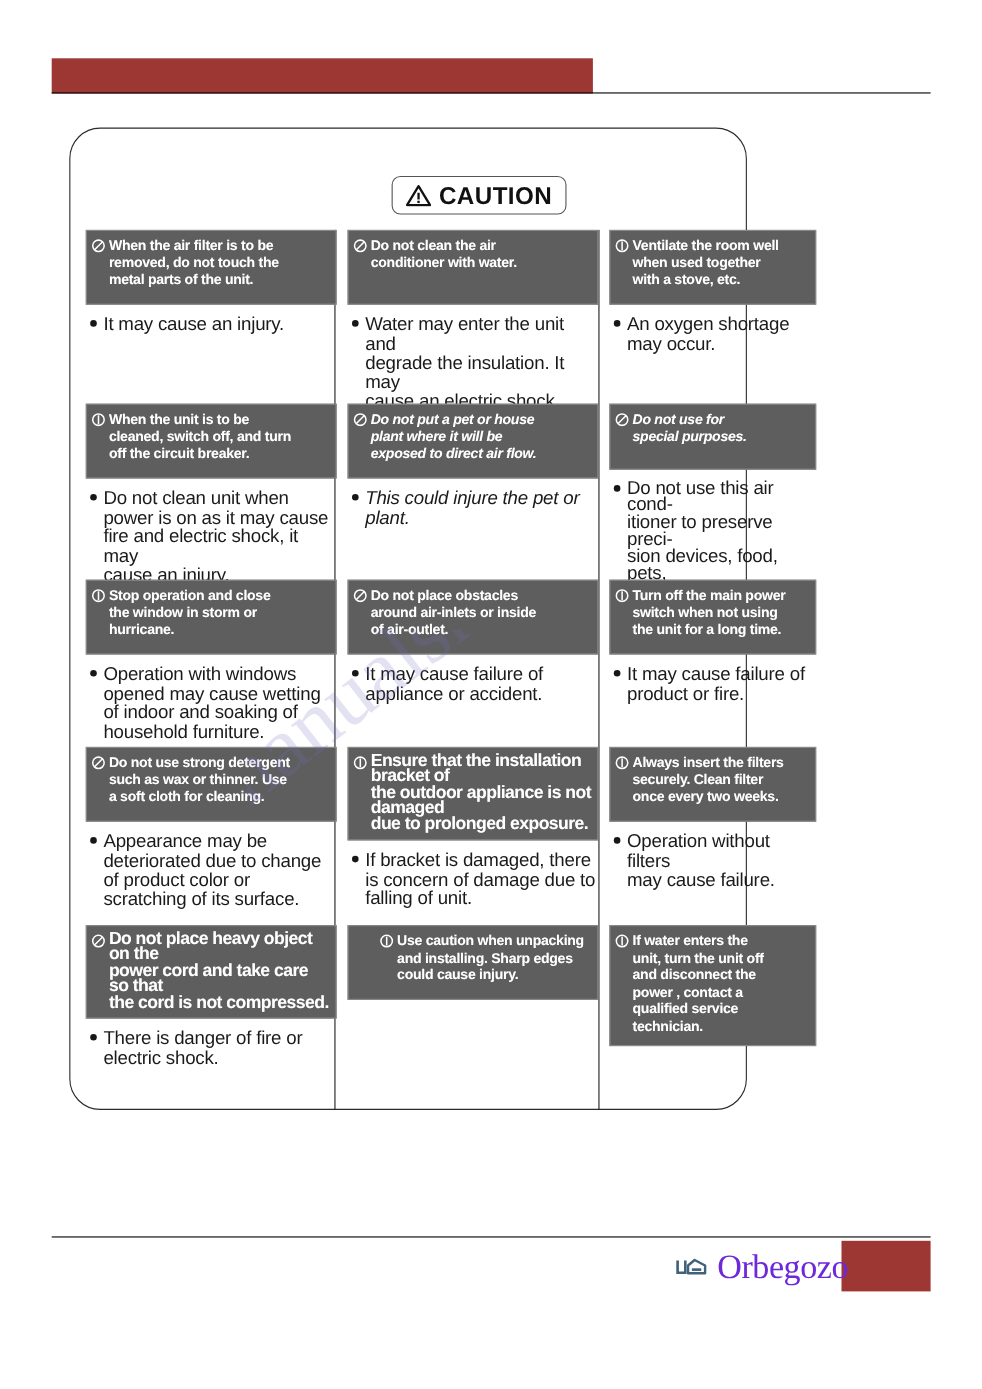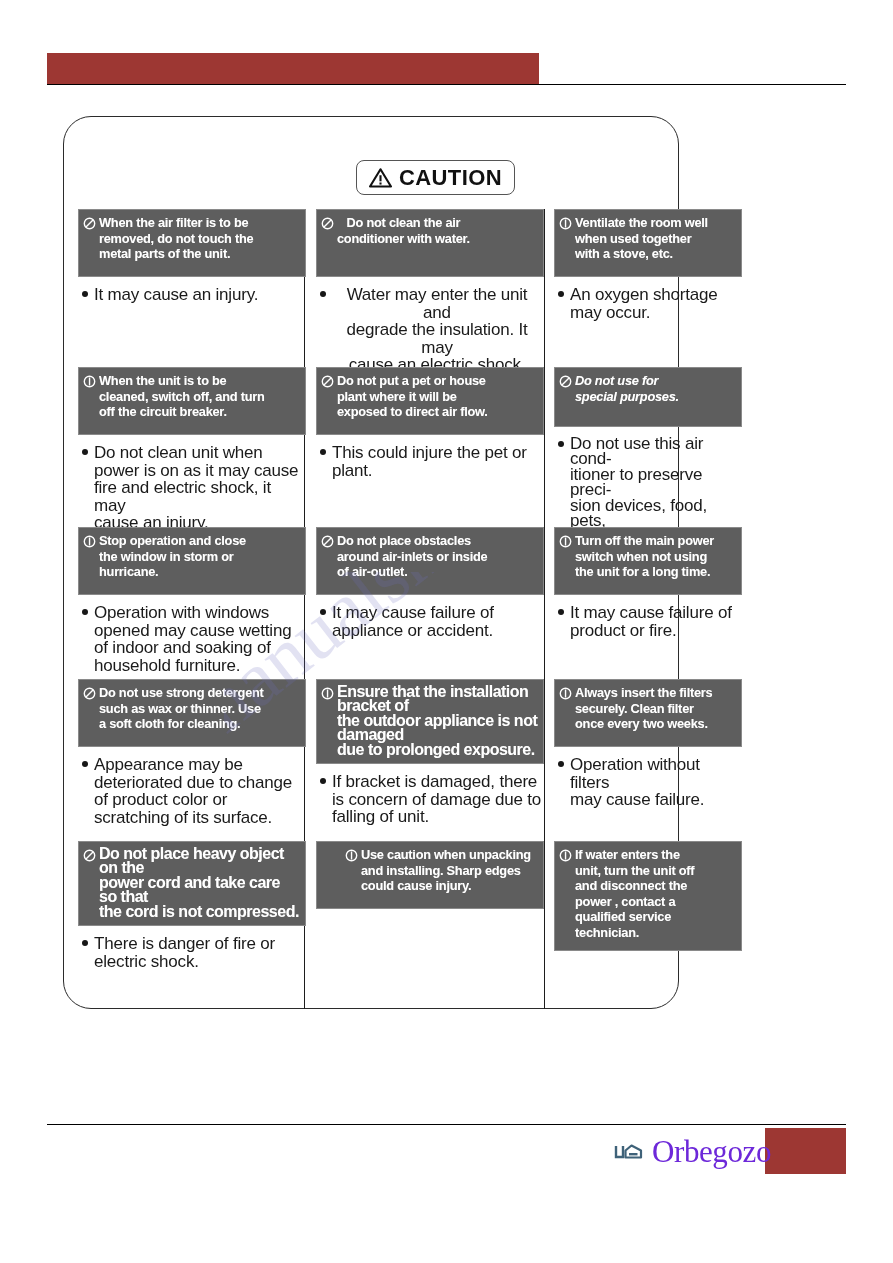--- a/index.html
+++ b/index.html
@@ -328,37 +328,37 @@
 the cord is not  compressed.</div>
           </div>
           <div class="body">
             <span class="dot"></span>
             <div class="btxt">There is danger of fire or
 electric shock.</div>
           </div>
         </div>
       </div>
     <div class="col col-2" id="col1">
-        <div class="cell" style="top: 0px; text-align: center;">
+        <div class="cell" style="top: 0px;">
           <div class="hbar" style="min-height: 68px;">
             <svg viewBox="0 0 14 14" class="gi">
               <circle cx="7" cy="7" r="5.6" fill="none" stroke="#fff" stroke-width="1.5"></circle>
               <line x1="3.2" y1="10.8" x2="10.8" y2="3.2" stroke="#fff" stroke-width="1.5"></line>
             </svg>
             <div class="htxt">Do not clean the air
 conditioner with water.</div>
           </div>
           <div class="body">
             <span class="dot"></span>
             <div class="btxt">Water may enter the unit and
 degrade the insulation. It may
 cause an electric shock.</div>
           </div>
         </div>
-        <div class="cell" style="top: 158px;">
+        <div class="cell" style="top: 158px; font-style: italic;">
           <div class="hbar" style="min-height: 68px;">
             <svg viewBox="0 0 14 14" class="gi">
               <circle cx="7" cy="7" r="5.6" fill="none" stroke="#fff" stroke-width="1.5"></circle>
               <line x1="3.2" y1="10.8" x2="10.8" y2="3.2" stroke="#fff" stroke-width="1.5"></line>
             </svg>
             <div class="htxt">Do not put a pet or house
 plant where it will be
 exposed to direct air flow.</div>
           </div>
           <div class="body">

